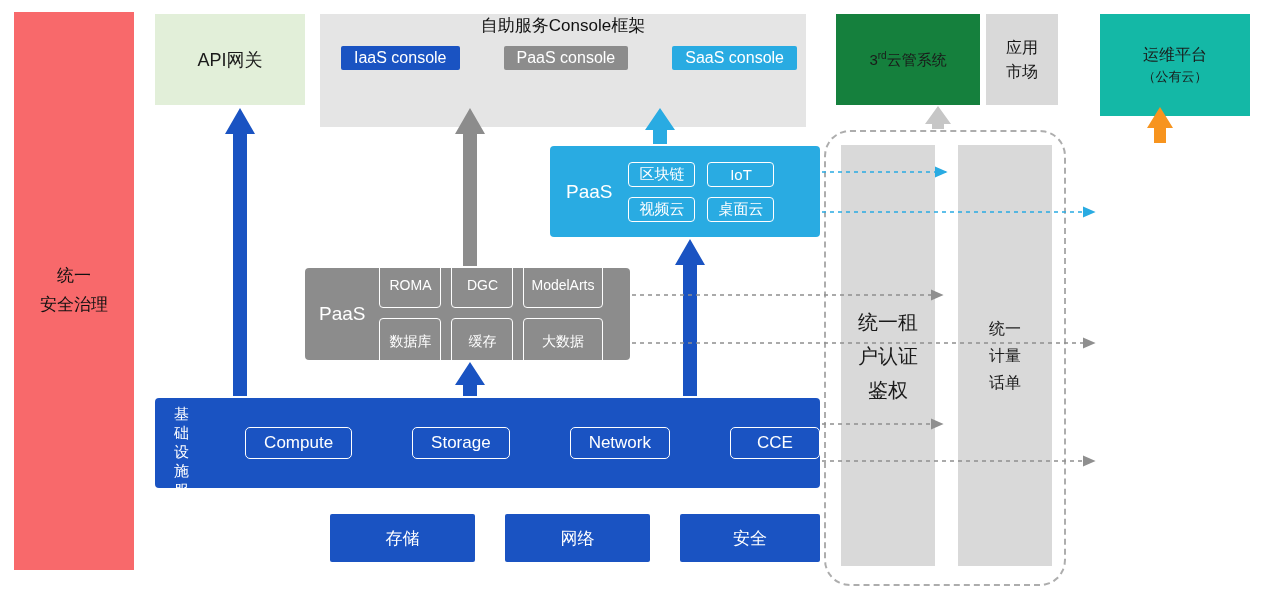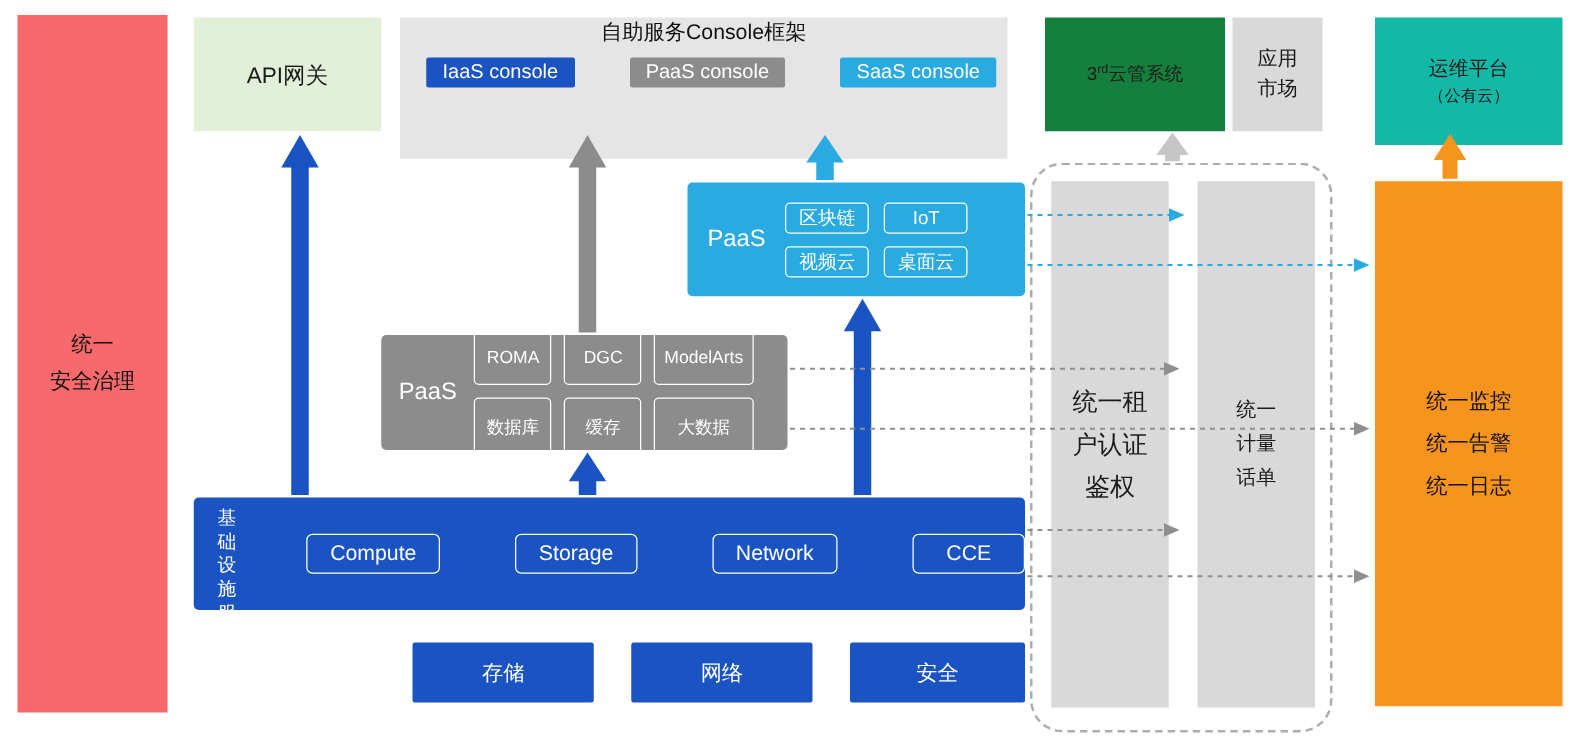--- a/index.html
+++ b/index.html
@@ -165,25 +165,20 @@
   <div class="box" id="auth-bar">
     <span class="pre">统一租
 户认证
 鉴权</span>
   </div>
   <div class="box" id="metering-bar">
     <span class="pre">统一
 计量
 话单</span>
   </div>
-  <div class="box" id="monitor-bar">
-    <span class="pre">统一监控
-统一告警
-统一日志</span>
-  </div>
 
   <svg id="arrow-layer" viewBox="0 0 1265 605" xmlns="http://www.w3.org/2000/svg">
     <defs>
       <marker id="mk-cyan" markerWidth="9" markerHeight="8" refX="7" refY="3.5" orient="auto">
         <path d="M0,0 L8,3.5 L0,7 z" fill="#29ABE2"></path>
       </marker>
       <marker id="mk-gray" markerWidth="9" markerHeight="8" refX="7" refY="3.5" orient="auto">
         <path d="M0,0 L8,3.5 L0,7 z" fill="#8f8f8f"></path>
       </marker>
     </defs>

